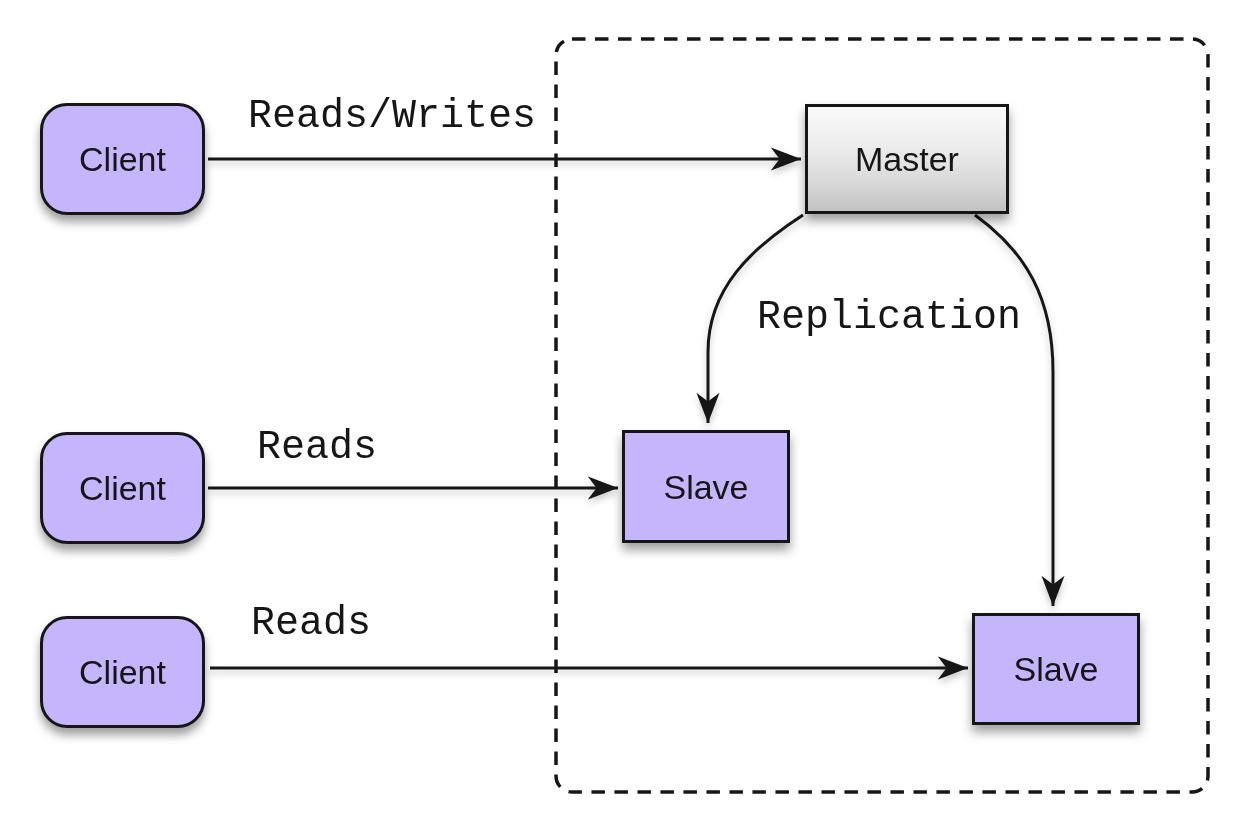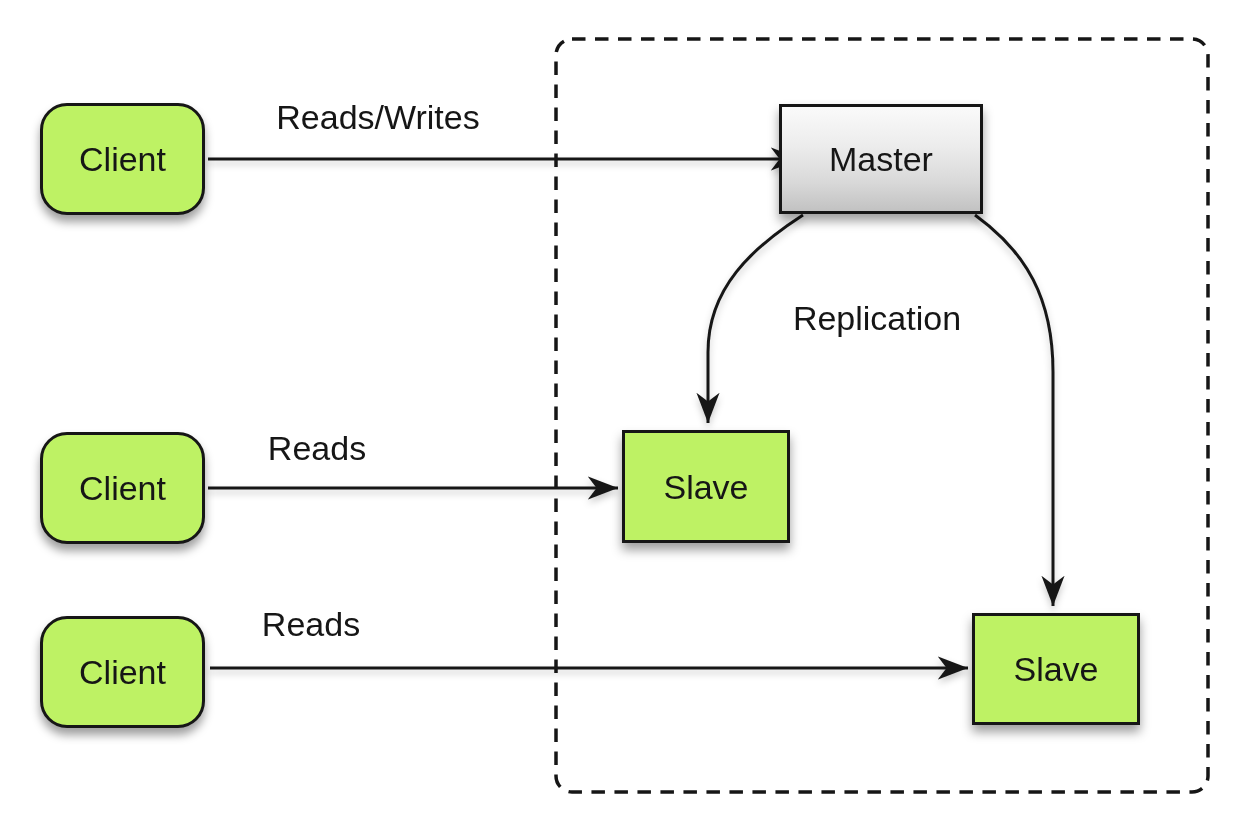--- a/index.html
+++ b/index.html
@@ -18,62 +18,63 @@
   }
   .wires {
     position: absolute;
     left: 0; top: 0;
     width: 1246px; height: 839px;
   }
   .node {
     position: absolute;
     box-sizing: border-box;
     border: 3.5px solid #161616;
-    background: #bef264;
+    background: #c4b5fd;
     display: flex;
     align-items: center;
     justify-content: center;
     font-size: 34px;
     line-height: 1;
     box-shadow: 0 7px 10px rgba(0,0,0,0.38);
   }
   .node--client {
     left: 40px;
     width: 165px;
     height: 112px;
     border-radius: 27px;
   }
   .node--client.c1 { top: 103px; }
   .node--client.c2 { top: 432px; }
   .node--client.c3 { top: 616px; }
   .node--master {
-    left: 779px;
+    left: 805px;
     top: 104px;
     width: 204px;
     height: 110px;
     background: linear-gradient(180deg, #fafafa 0%, #ececec 38%, #d9d9d9 72%, #c2c2c2 100%);
   }
   .node--slave1 {
     left: 622px;
     top: 430px;
     width: 168px;
     height: 113px;
   }
   .node--slave2 {
     left: 972px;
     top: 613px;
     width: 168px;
     height: 112px;
   }
   .edge-label {
     position: absolute;
-    font-size: 34px;
+    font-size: 40px;
     line-height: 42px;
     text-align: center;
     white-space: nowrap;
+    font-family: Liberation Mono, monospace;
   }
   .lbl-reads-writes { left: 248px; top: 96px;  width: 260px; }
   .lbl-reads-2      { left: 237px; top: 427px; width: 160px; }
   .lbl-reads-3      { left: 231px; top: 603px; width: 160px; }
   .lbl-replication  { left: 757px; top: 267px; width: 240px; margin-top: 30px; }
 </style>
 </head>
 <body>
 
 <div class="canvas">

